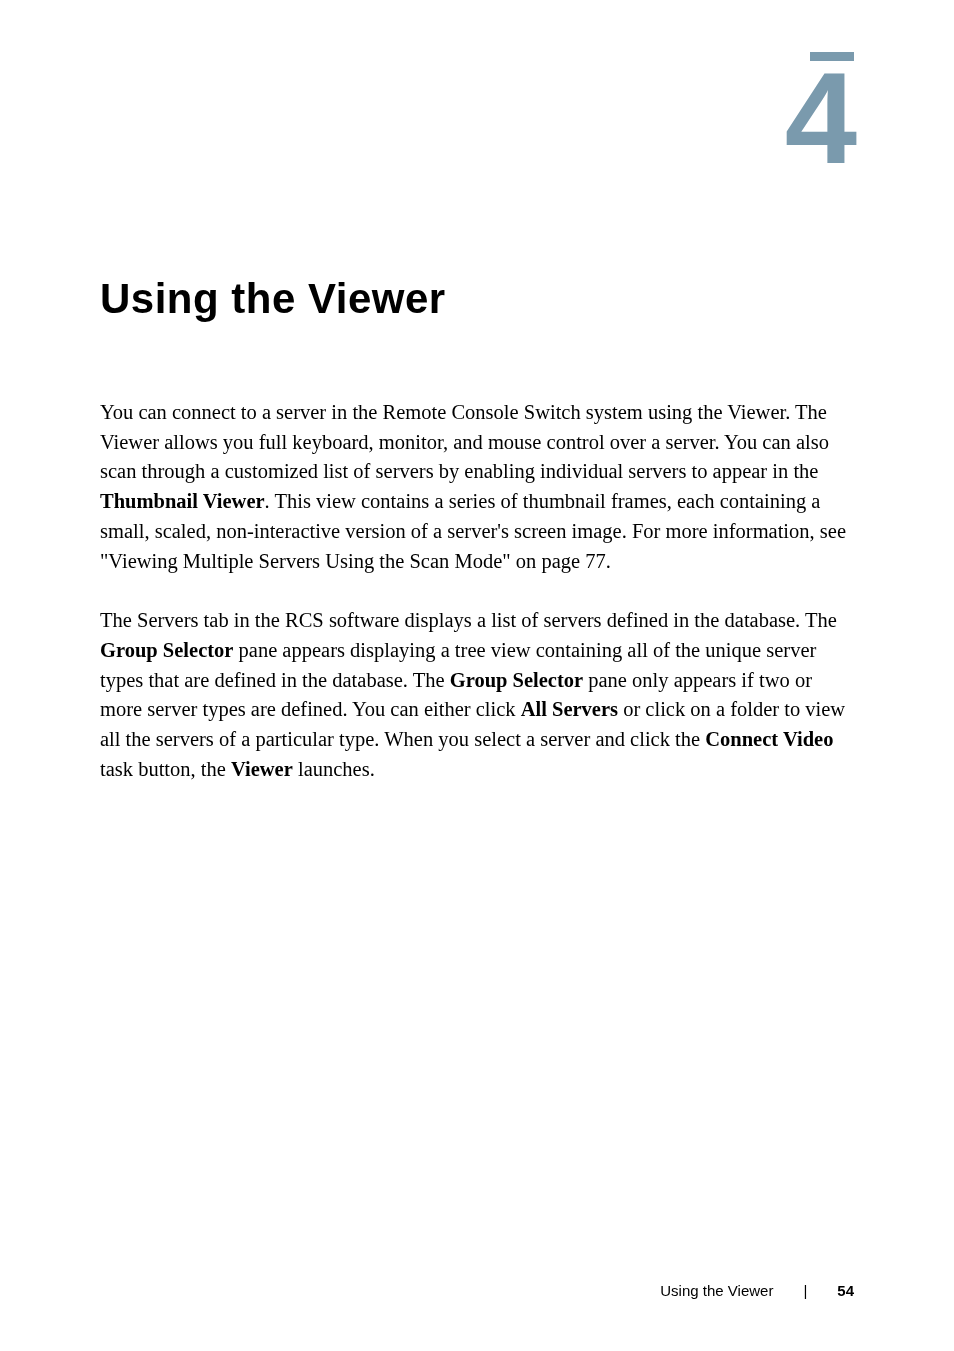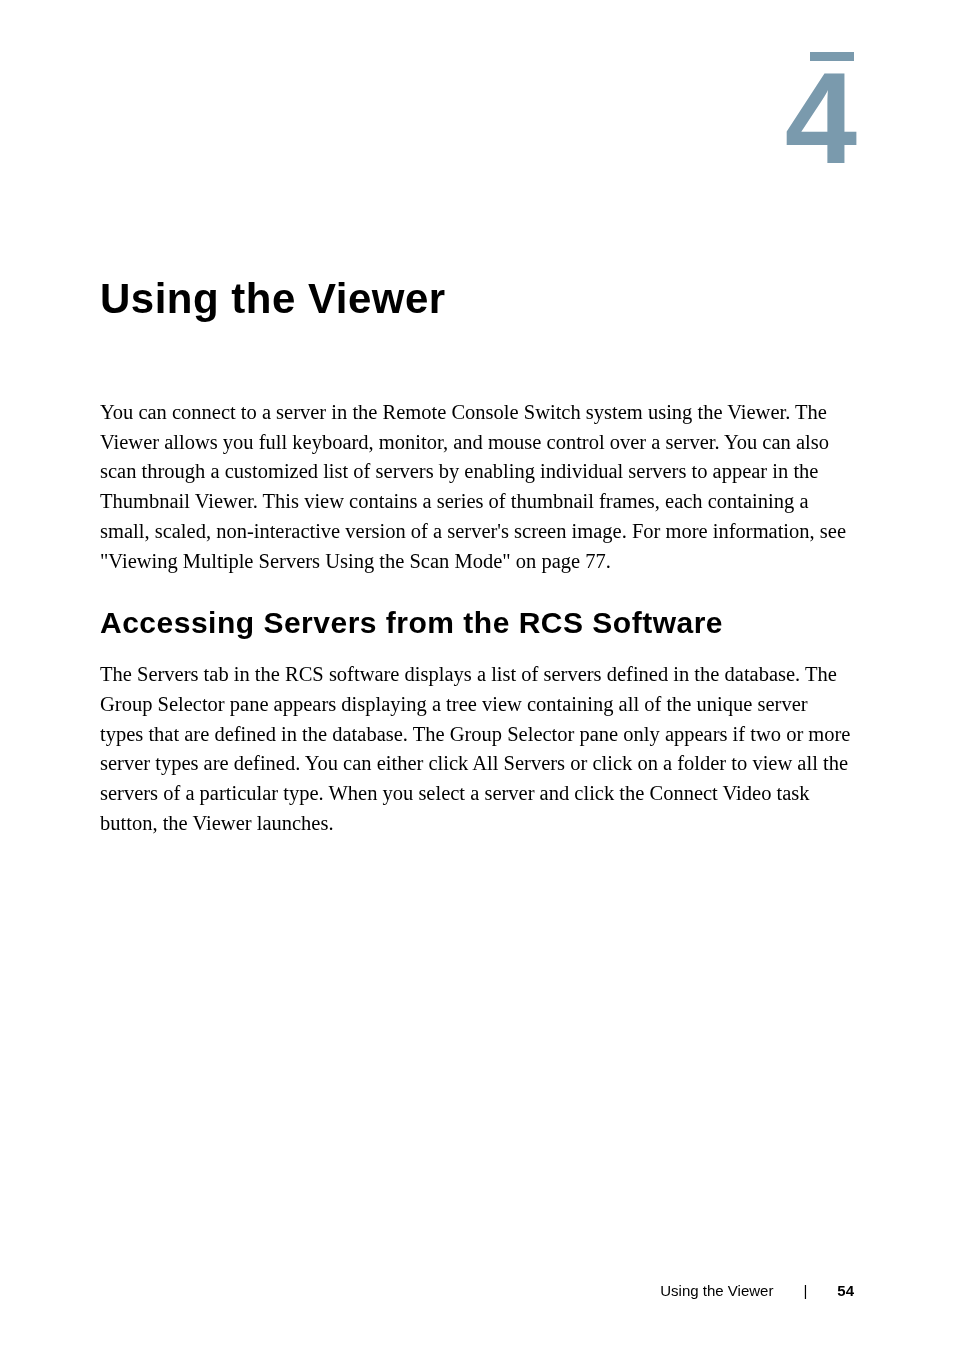--- a/index.html
+++ b/index.html
@@ -70,21 +70,21 @@
       font-family: Arial, Helvetica, sans-serif;
       font-size: 30px;
       font-weight: bold;
       color: #000000;
       margin-top: 12px;
       margin-bottom: 20px;
       letter-spacing: 0.5px;
     }
     
     .bold {
-      font-weight: normal;
+      font-weight: bold;
       margin-top: 9px;
     }
     
     .footer {
       position: absolute;
       bottom: 52px;
       right: 100px;
       font-family: Arial, Helvetica, sans-serif;
       font-size: 15px;
       color: #000000;
@@ -114,21 +114,20 @@
     <div class="chapter-bar"></div>
     <div class="chapter-digit">4</div>
   </div>
 
   <h1 class="chapter-title">Using the Viewer</h1>
 
   <p class="body-text">
     <span>You can connect to a server in the Remote Console Switch system using the Viewer. The Viewer allows you full keyboard, monitor, and mouse control over a server. You can also scan through a customized list of servers by enabling individual servers to appear in the </span><span class="bold">Thumbnail Viewer</span><span>. This view contains a series of thumbnail frames, each containing a small, scaled, non-interactive version of a server's screen image. For more information, see "Viewing Multiple Servers Using the Scan Mode" on page 77.</span>
   </p>
 
-  <h2 class="section-heading">Accessing Servers from the RCS Software</h2>
 
   <p class="body-text">
     <span>The Servers tab in the RCS software displays a list of servers defined in the database. The </span><span class="bold">Group Selector</span><span> pane appears displaying a tree view containing all of the unique server types that are defined in the database. The </span><span class="bold">Group Selector</span><span> pane only appears if two or more server types are defined. You can either click </span><span class="bold">All Servers</span><span> or click on a folder to view all the servers of a particular type. When you select a server and click the </span><span class="bold">Connect Video</span><span> task button, the </span><span class="bold">Viewer</span><span> launches.</span>
   </p>
 
   <div class="footer">
     <span class="footer-title">Using the Viewer</span>
     <span class="footer-separator">|</span>
     <span class="footer-page">54</span>
   </div>

